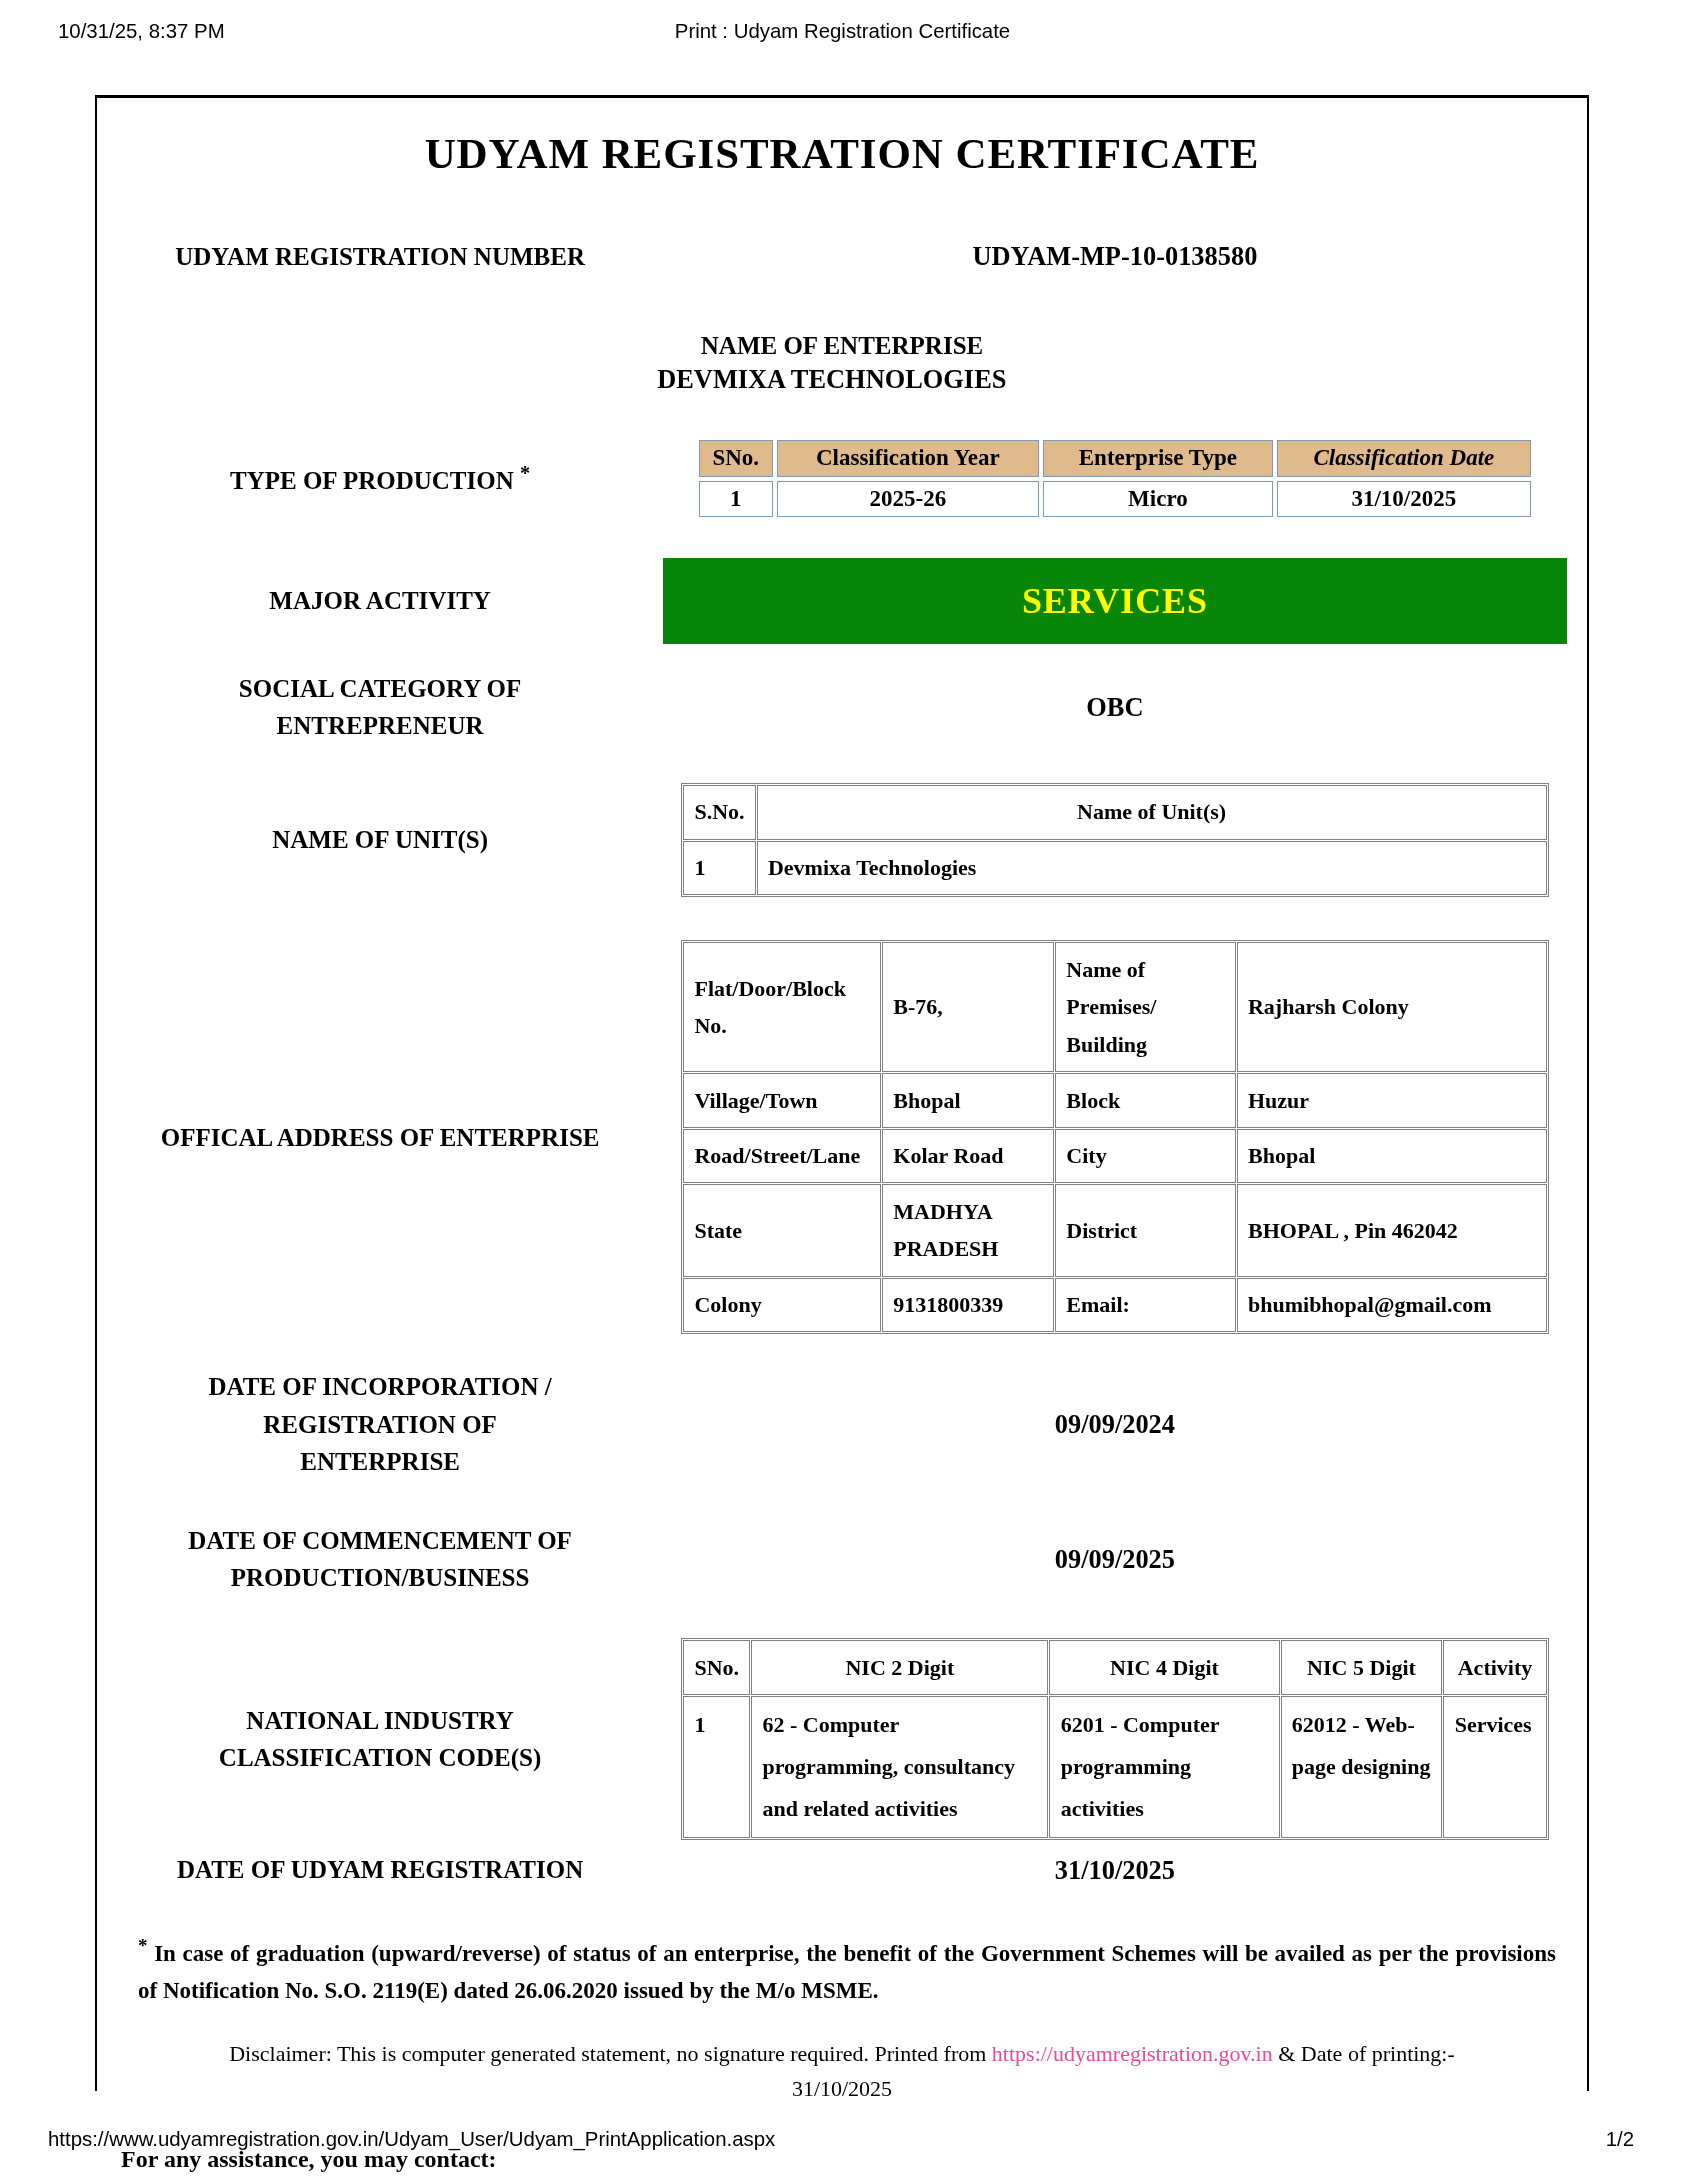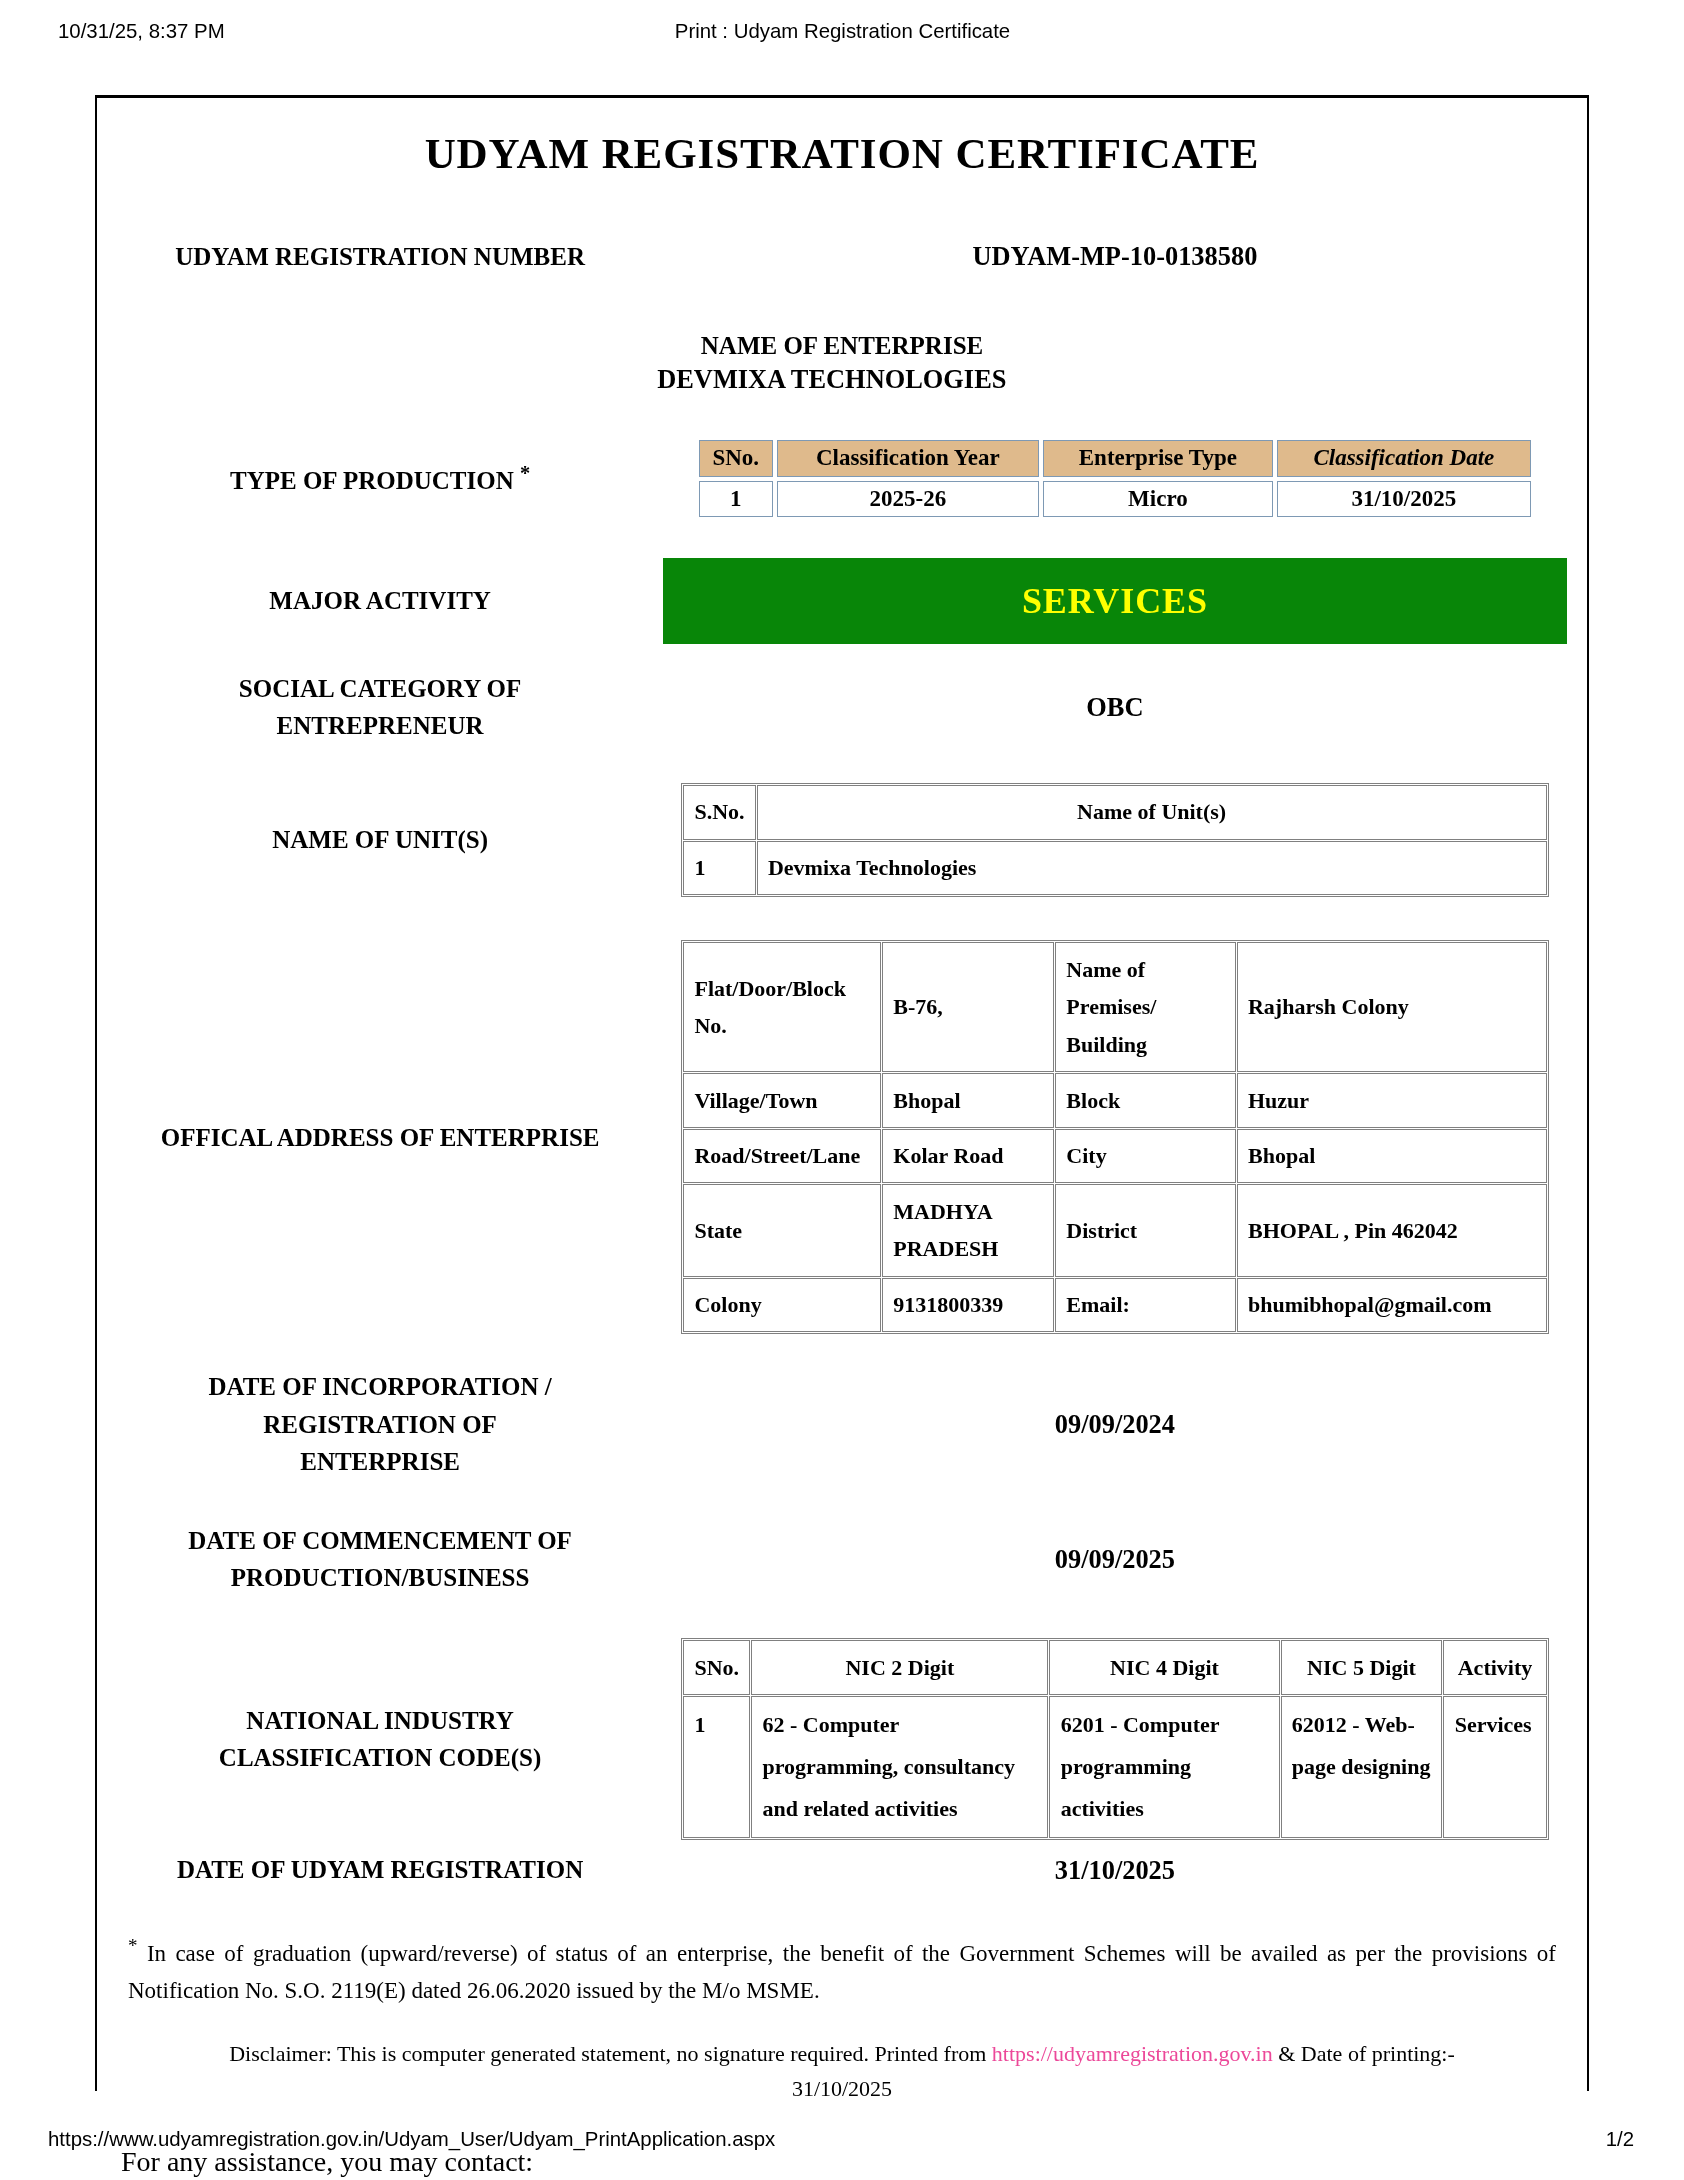--- a/index.html
+++ b/index.html
@@ -114,39 +114,39 @@
   .m-major { margin-top: 37px; }
   .m-social { margin-top: 25.6px; }
   .m-units { margin-top: 38px; }
   .m-addr { margin-top: 43px; }
   .m-inc { margin-top: 34px; }
   .m-comm { margin-top: 41px; }
   .m-nic { margin-top: 41px; }
   .m-udyamdate { margin-top: 11px; }
 
   .note {
-    margin: 41px 31px 0 31px;
-    font-size: 23px; font-weight: normal;
+    margin: 41px 31px 0 41px;
+    font-size: 23px; font-weight: bold;
     text-align: justify;
     line-height: 1.65;
   }
   .note sup { font-size: 19px; }
 
   .disclaimer {
     margin: 25.6px 51px 0 51px;
     font-size: 22px;
     text-align: center;
     line-height: 1.6;
   }
   .disclaimer a { color: #ec4899; text-decoration: none; }
   .disclaimer-date { text-align: center; font-size: 22px; margin-top: 5.1px; }
 
   .assist-heading {
     margin: 44px 0 0 24px;
-    font-size: 28px; font-weight: normal;
+    font-size: 24px; font-weight: bold;
   }
 </style>
 </head>
 <body>
 
 <div class="browser-header">
   <span class="bh-date">10/31/25, 8:37 PM</span>
   <div class="bh-title">Print : Udyam Registration Certificate</div>
 </div>
 

